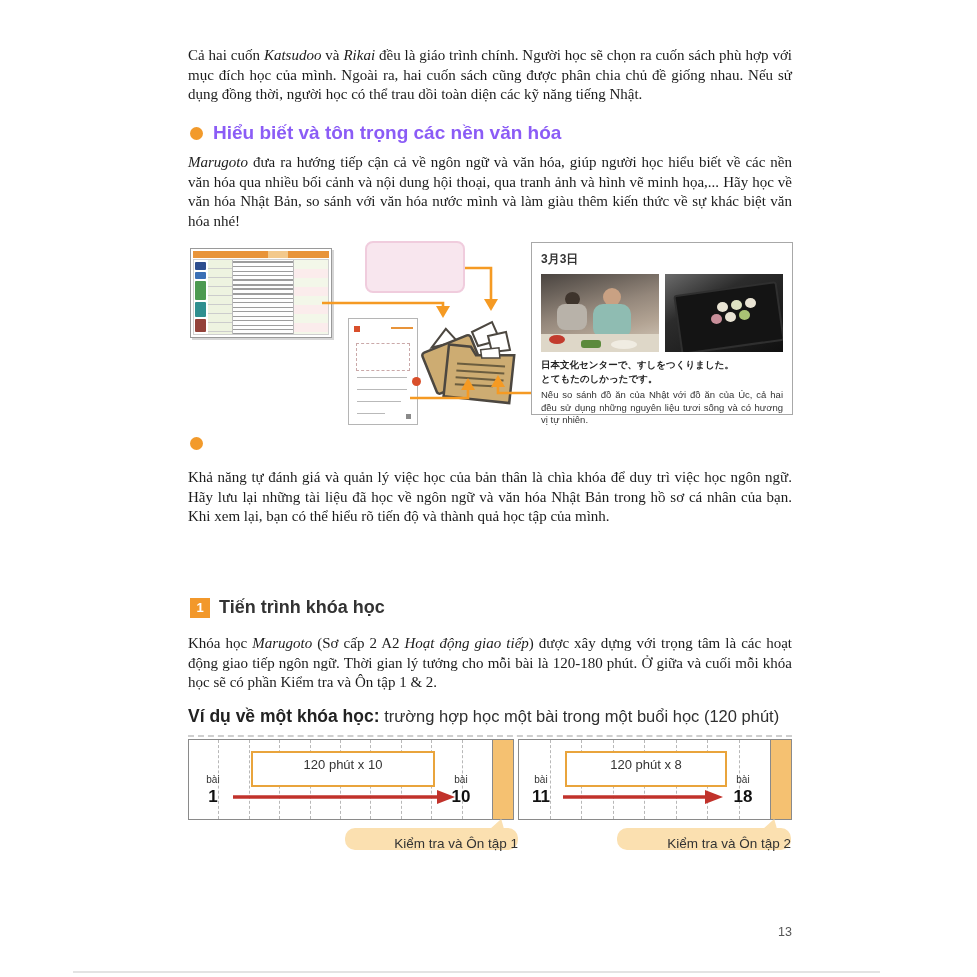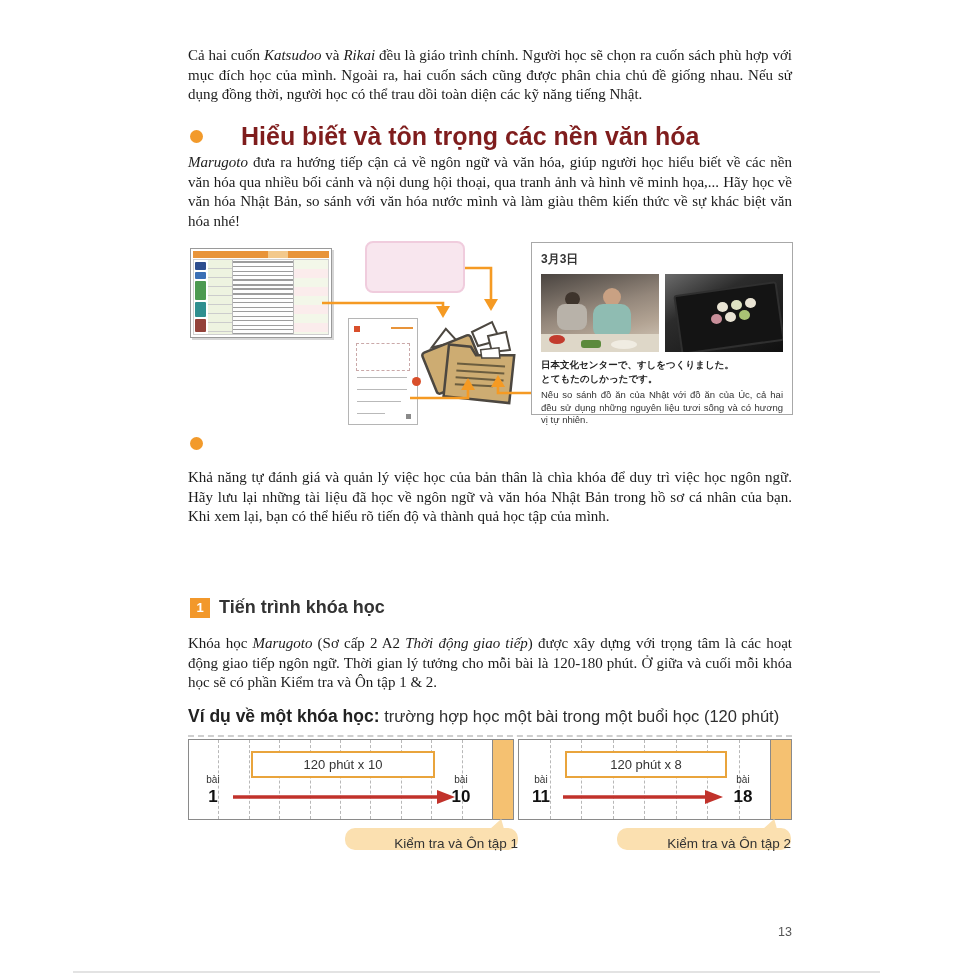--- a/index.html
+++ b/index.html
@@ -4,21 +4,21 @@
 <style>
   html,body{margin:0;padding:0;background:#fff;}
   .page{position:relative;width:977px;height:977px;background:#fff;overflow:hidden;
         font-family:"Liberation Serif",serif;color:#1d1d1d;text-decoration:underline;}
   .abs{position:absolute;}
   .para{width:604px;font-size:15px;line-height:19.5px;text-align:justify;color:#1c1c1c;}
   .it{font-style:italic;}
   .h-dot{width:13px;height:13px;border-radius:50%;background:#F29A2B;display:inline-block;
          margin-right:10px;flex:0 0 13px;}
   .heading{display:flex;align-items:center;font-family:"Liberation Sans",sans-serif;
-           font-weight:bold;font-size:25px;color:#7f1d1d;gap:28px;}
+           font-weight:bold;font-size:19px;color:#8b5cf6;}
   
   .cluster{left:0;top:238px;width:977px;height:192px;}
   .thumb-table{left:190px;top:10px;width:142px;height:90px;background:#fff;border:1px solid #9a9a9a;
                box-shadow:2px 2px 0 #d6d6d6;padding:2px;box-sizing:border-box;}
   .tt-head{height:7px;background:#E8943A;margin-bottom:1px;
            background-image:linear-gradient(90deg,#E8943A 55%, #f3c98c 55%, #f3c98c 70%, #E8943A 70%);}
   .tt-body{display:flex;height:74px;border:1px solid #cfcfcf;}
   .tt-col1{width:14px;display:flex;flex-direction:column;gap:2px;padding:2px 1px;box-sizing:border-box;}
   .tt-col1 i{display:block;width:11px;border-radius:1px;}
   .tt-col2{width:24px;background:repeating-linear-gradient(180deg,#eef3e0 0 8px,#cccccc 8px 9px);}
@@ -64,21 +64,21 @@
           line-height:20px;font-size:13px;font-weight:bold;margin-right:9px;font-family:"Liberation Sans",sans-serif;}
   .example{font-family:"Liberation Sans",sans-serif;font-size:16.5px;color:#2f2f2f;}
   .example b{font-size:17.5px;color:#222;}
   
   .diagram{left:188px;top:739px;width:604px;height:121px;font-family:"Liberation Sans",sans-serif;}
   .d-dash{position:absolute;left:0;top:-4px;width:604px;border-top:2px dashed #cfcfcf;}
   .unit{position:absolute;top:0;height:81px;background:#fff;border:1.5px solid #8a8a8a;box-sizing:border-box;}
   .u-cols{position:absolute;left:0;top:0;bottom:0;display:flex;}
   .u-cols i{border-right:1px dashed #b8b8b8;}
   .u-review{position:absolute;right:0;top:0;bottom:0;width:20px;background:#F5C171;border-left:1.5px solid #8a8a8a;}
-  .u-dur{position:absolute;height:27px;background:#fff;border:2px solid #E9A43C;box-sizing:border-box;
+  .u-dur{position:absolute;height:36px;background:#fff;border:2px solid #E9A43C;box-sizing:border-box;
          text-align:center;line-height:23px;font-size:13px;color:#333;}
   .u-lbl{position:absolute;width:40px;text-align:center;}
   .u-lbl .s{display:block;font-size:10px;color:#333;}
   .u-lbl .n{display:block;font-size:17px;font-weight:bold;color:#111;margin-top:2px;}
   .bubble{position:absolute;top:89px;height:22px;background:#FBE0B0;border-radius:10px;
           text-align:right;line-height:31px;font-size:13.5px;color:#333;}
   .bubble .tail{position:absolute;top:-9px;right:14px;width:14px;height:10px;background:#FBE0B0;
                 clip-path:polygon(80% 0, 0 100%, 100% 100%);}
   .pagenum{left:778px;top:925px;font-family:"Liberation Sans",sans-serif;font-size:12.5px;color:#555;}
   .bottomline{left:73px;top:971px;width:807px;height:2px;background:#e3e3e3;}
@@ -202,21 +202,21 @@
 
   <div class="abs para" style="left:188px;top:468px;">Khả năng tự đánh giá và quản lý việc học của bản thân là chìa khóa để duy trì việc học ngôn ngữ. Hãy lưu lại những tài liệu đã học về ngôn ngữ và văn hóa Nhật Bản trong hồ sơ cá nhân của bạn. Khi xem lại, bạn có thể hiểu rõ tiến độ và thành quả học tập của mình.</div>
 
 
   <div class="abs" style="left:190px;top:597px;font-family:'Liberation Sans',sans-serif;font-weight:bold;font-size:18px;color:#333;display:flex;align-items:center;">
     <span class="numbox">1</span>
     <span>Tiến trình khóa học</span>
   </div>
 
   <div class="abs para" style="left:188px;top:634px;">
-    <span>Khóa học </span><span class="it">Marugoto</span><span> (Sơ cấp 2 A2 </span><span class="it">Thời động giao tiếp</span><span>) được xây dựng với trọng tâm là các hoạt động giao tiếp ngôn ngữ. Thời gian lý tưởng cho mỗi bài là 120-180 phút. Ở giữa và cuối mỗi khóa học sẽ có phần Kiểm tra và Ôn tập 1 &amp; 2.</span>
+    <span>Khóa học </span><span class="it">Marugoto</span><span> (Sơ cấp 2 A2 </span><span class="it">Hoạt động giao tiếp</span><span>) được xây dựng với trọng tâm là các hoạt động giao tiếp ngôn ngữ. Thời gian lý tưởng cho mỗi bài là 120-180 phút. Ở giữa và cuối mỗi khóa học sẽ có phần Kiểm tra và Ôn tập 1 &amp; 2.</span>
   </div>
 
   <div class="abs example" style="left:188px;top:706px;">
     <b>Ví dụ về một khóa học:</b><span> trường hợp học một bài trong một buổi học (120 phút)</span>
   </div>
 
   <div class="abs diagram">
     <div class="d-dash"></div>
 
     <div class="unit" style="left:0;width:326px;">

